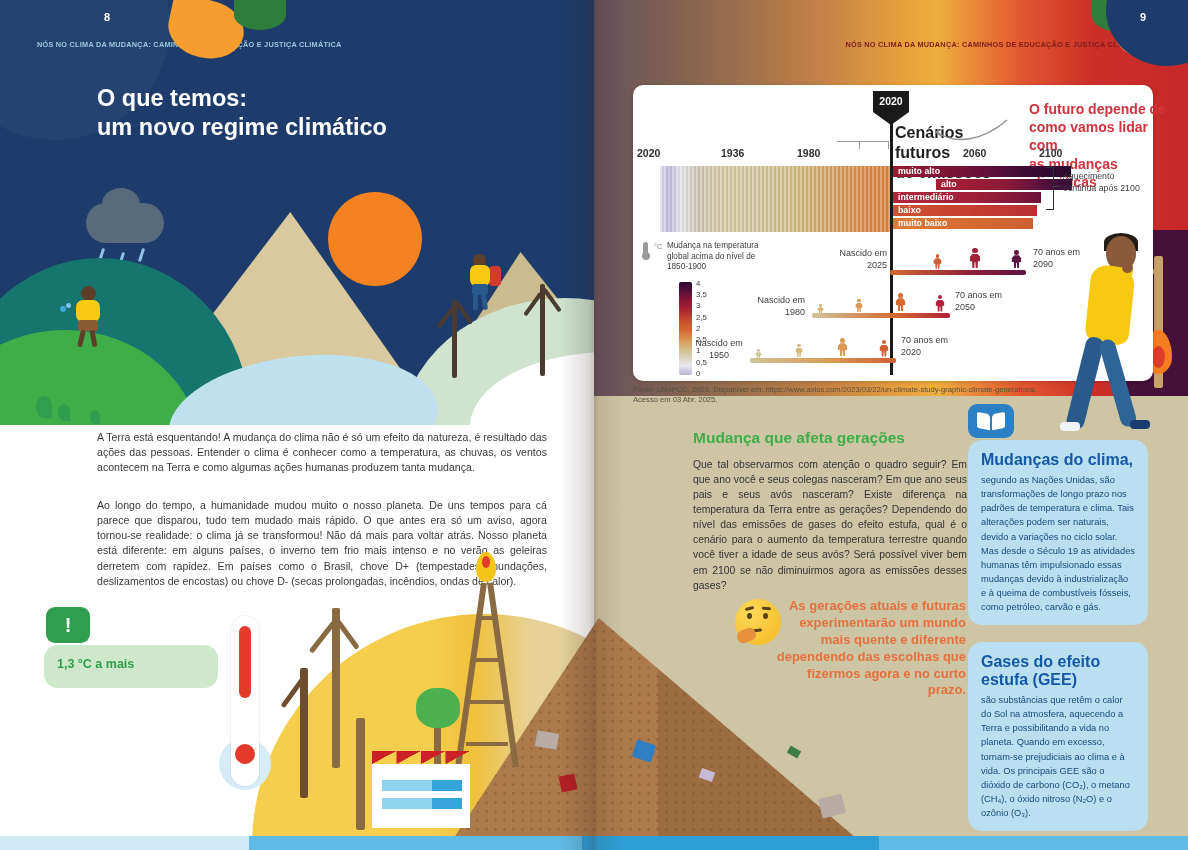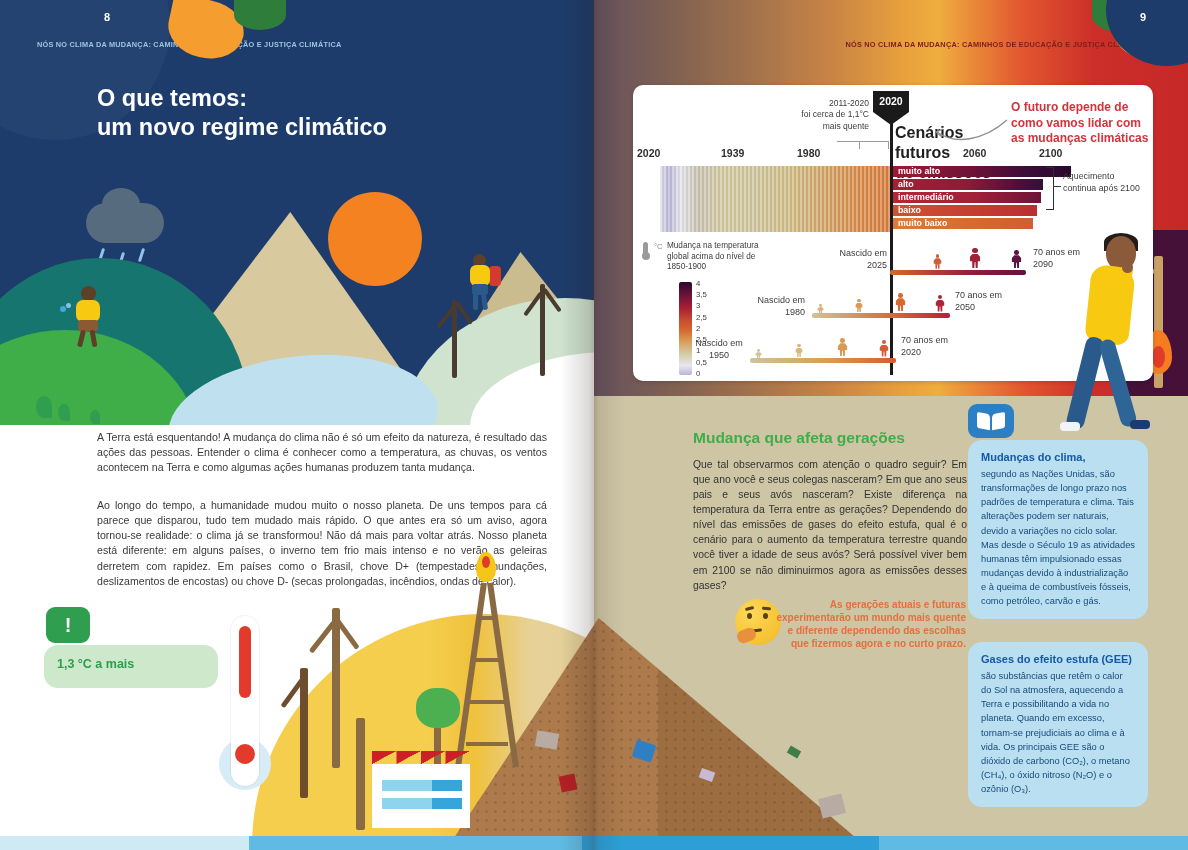--- a/index.html
+++ b/index.html
@@ -50,21 +50,21 @@
   .tanbg{left:594px;top:0;width:594px;height:850px;background:#cdc5a4;z-index:0;}
   .band{left:594px;top:0;width:594px;height:396px;background:linear-gradient(90deg,#66525f 0%,#7d5f52 12%,#a0714c 26%,#c98445 40%,#e8a03c 52%,#efad3f 58%,#e2572f 72%,#cc2f29 84%,#c62828 100%);z-index:1;}
   .ppatch{left:1126px;top:230px;width:62px;height:166px;background:#451138;border-radius:18px 0 0 0;z-index:9;}
   
   .card{left:633px;top:85px;width:520px;height:296px;background:#fff;border-radius:10px;z-index:10;box-shadow:0 1px 4px rgba(0,0,0,.18);}
   .card .abs{position:absolute;}
   .pin{left:240px;top:6px;width:36px;height:34px;background:#1a1a1a;color:#fff;font-size:10.5px;font-weight:bold;text-align:center;padding-top:4px;box-sizing:border-box;clip-path:polygon(0 0,100% 0,100% 62%,50% 100%,0 62%);}
   .vline{left:257px;top:38px;width:2.5px;height:252px;background:#1a1a1a;}
   .npast{left:118px;top:13px;width:118px;font-size:8.5px;line-height:1.35;color:#3c3c3c;text-align:right;}
   .sctitle{left:262px;top:38px;width:112px;font-size:16px;font-weight:bold;line-height:1.25;color:#1f1f1f;}
-  .nfut{left:378px;top:15px;width:138px;font-size:12px;font-weight:bold;line-height:1.3;color:#d2333c;}
+  .nfut{left:396px;top:15px;width:138px;font-size:14px;font-weight:bold;line-height:1.3;color:#d2333c;}
   .ax{top:62px;width:40px;font-size:10.5px;font-weight:bold;color:#2f2f2f;}
   .stripes{left:27px;top:81px;width:230px;height:66px;background:
      repeating-linear-gradient(90deg,rgba(255,255,255,.28) 0 2px,rgba(0,0,0,.04) 2px 4px),
      linear-gradient(90deg,#dedeed 0%,#b9b4d8 4%,#e4e4ea 9%,#c9c2b2 16%,#d2c89e 28%,#cfc49a 42%,#d0bd85 56%,#d2a363 72%,#d88a48 86%,#d97c3c 100%);}
   .scen{left:260px;height:11.2px;color:#fff;font-size:8.8px;font-weight:bold;line-height:11.2px;padding-left:5px;box-sizing:border-box;white-space:nowrap;}
   .sc0{background:linear-gradient(90deg,#9c1c31 0%,#6d1238 45%,#3c0c38 75%,#2a0830 100%);}
   .sc1{background:linear-gradient(90deg,#a81f33 0%,#8e1a38 50%,#4a0e3a 85%,#331038 100%);}
   .sc2{background:linear-gradient(90deg,#b2273a 0%,#a02138 55%,#6d1339 100%);}
   .sc3{background:linear-gradient(90deg,#cf5231 0%,#c53c30 60%,#b92f33 100%);}
   .sc4{background:linear-gradient(90deg,#dd7b3a 0%,#d5692f 60%,#cf5e33 100%);}
@@ -81,39 +81,39 @@
   .gb0{background:linear-gradient(90deg,#d5692f,#8e1f3a 60%,#5e1440);}
   .gb1{background:linear-gradient(90deg,#cfc49a,#d5692f 60%,#b3203a);}
   .gb2{background:linear-gradient(90deg,#cfc49a,#d99a55 55%,#cf5e33);}
   .person{position:absolute;}
   .person::before{content:"";display:block;width:42%;aspect-ratio:1/1;border-radius:50%;background:currentColor;margin:0 auto 5%;}
   .person::after{content:"";display:block;width:100%;height:66%;background:currentColor;clip-path:polygon(30% 0,70% 0,92% 22%,92% 52%,74% 52%,72% 100%,56% 100%,53% 58%,47% 58%,44% 100%,28% 100%,26% 52%,8% 52%,8% 22%);}
   .fonte{left:633px;top:385px;width:522px;font-size:7.6px;line-height:1.35;color:#55503e;z-index:11;}
   
   .sechead{left:693px;top:429px;font-size:15.5px;font-weight:bold;color:#3fae49;z-index:11;}
   .secbody{left:693px;top:457px;width:274px;font-size:10.4px;line-height:1.45;color:#333;text-align:justify;z-index:11;}
-  .quote{left:772px;top:598px;width:194px;font-size:10px;font-weight:bold;line-height:1.3;color:#e4703d;text-align:right;z-index:11;}
+  .quote{left:772px;top:598px;width:194px;font-size:13px;font-weight:bold;line-height:1.3;color:#e4703d;text-align:right;z-index:11;}
   .emoji{left:735px;top:599px;width:46px;height:46px;border-radius:50%;background:radial-gradient(circle at 35% 30%,#fcd95b,#f3b81f);z-index:11;}
   .emoji .eye{position:absolute;top:14px;width:5px;height:6px;background:#5a4216;border-radius:50%;}
   .emoji .brow{position:absolute;top:8px;width:9px;height:2.5px;background:#5a4216;border-radius:2px;}
   .emoji .mouth{position:absolute;left:16px;top:30px;width:11px;height:3px;background:#5a4216;border-radius:2px;transform:rotate(-8deg);}
   .emoji .hand{position:absolute;left:2px;top:30px;width:19px;height:13px;background:#e8913c;border-radius:6px;transform:rotate(-22deg);}
   .tab{position:absolute;border-radius:9px;z-index:12;}
   .greenTab{left:46px;top:607px;width:44px;height:36px;background:#2f9e4f;color:#fff;font-size:20px;font-weight:bold;text-align:center;line-height:36px;}
   .blueTab{left:968px;top:404px;width:46px;height:34px;background:#2b7fc4;}
   .book{position:absolute;left:9px;top:7px;width:28px;height:19px;}
   .book i{position:absolute;top:2px;width:13px;height:16px;background:#fff;border-radius:2px 4px 0 2px;}
   .book i.r{left:15px;transform:skewY(-10deg);border-radius:4px 2px 2px 0;}
   .book i.l{left:0;transform:skewY(10deg);}
   .infobox{position:absolute;border-radius:14px;z-index:11;box-sizing:border-box;}
   .gbox{left:44px;top:645px;width:174px;background:#cde8cb;padding:12px 13px;}
   .gbox h4{margin:0 0 5px;font-size:12.5px;color:#2f9e4a;}
   .gbox p{margin:0;font-size:9.4px;line-height:1.5;color:#1d3c6b;}
   .bbox{width:180px;background:#b9dff0;padding:11px 13px;}
-  .bbox h4{margin:0 0 4px;font-size:11px;color:#1558a8;}
+  .bbox h4{margin:0 0 4px;font-size:16px;color:#1558a8;}
   .bbox p{margin:0;font-size:9.3px;line-height:1.52;color:#17497c;}
   
   .man{left:1048px;top:236px;width:122px;height:198px;z-index:12;}
   .man div{position:absolute;}
   
   .fold{left:560px;top:0;width:64px;height:850px;background:linear-gradient(90deg,rgba(40,25,20,0) 0%,rgba(40,25,20,.16) 45%,rgba(60,35,25,.26) 52%,rgba(40,25,20,.10) 60%,rgba(40,25,20,0) 100%);z-index:20;pointer-events:none;}
   .water{left:0;top:836px;width:1188px;height:14px;background:linear-gradient(90deg,#cfe9f5 0 21%,#5fbbe4 21% 49%,#2d9fd6 49% 74%,#5fbbe4 74% 100%);z-index:16;}
   .petal{position:absolute;z-index:7;}
 </style>
 </head>
@@ -239,48 +239,43 @@
     <div style="left:74px;top:26px;width:11px;height:11px;border-radius:50%;background:#8a5a3b;"></div>
     <div style="left:28px;top:100px;width:18px;height:94px;border-radius:8px;background:#2a5a8c;transform:rotate(14deg);"></div>
     <div style="left:62px;top:102px;width:16px;height:90px;border-radius:8px;background:#2f6496;transform:rotate(-16deg);"></div>
     <div style="left:12px;top:186px;width:20px;height:9px;border-radius:4px;background:#f0f3f7;"></div>
     <div style="left:82px;top:184px;width:20px;height:9px;border-radius:4px;background:#1a3c6e;"></div>
   </div>
 
   <div class="abs card">
     <div class="abs pin">2020</div>
     <div class="abs vline"></div>
-    <div class="abs npast">
-      <div>2011-2020</div>
-      <div>foi cerca de 1,1°C</div>
-      <div>mais quente</div>
-    </div>
     <div class="abs" style="left:204px;top:47px;width:30px;height:9px;border-bottom:1px solid #9a9a9a;"></div>
     <div class="abs" style="left:226px;top:56px;width:28px;height:7px;border:1px solid #9a9a9a;border-bottom:none;"></div>
     <div class="abs sctitle">
       <div>Cenários futuros</div>
       <div>de emissões</div>
     </div>
     <div class="abs nfut">
       <div>O futuro depende de</div>
       <div>como vamos lidar com</div>
       <div>as mudanças climáticas</div>
     </div>
     <svg class="abs" style="left:300px;top:32px;" width="76" height="28" viewBox="0 0 76 28">
       <path d="M74 3 C 50 24, 22 28, 4 15" stroke="#8f8f8f" stroke-width="1.3" fill="none"></path>
       <path d="M10 12 L3 15 L9 20" stroke="#8f8f8f" stroke-width="1.3" fill="none"></path>
     </svg>
     <span class="abs ax" style="left:4px;">2020</span>
-    <span class="abs ax" style="left:88px;">1939</span>
+    <span class="abs ax" style="left:88px;">1936</span>
     <span class="abs ax" style="left:164px;">1980</span>
     <span class="abs ax" style="left:330px;">2060</span>
     <span class="abs ax" style="left:406px;">2100</span>
     <div class="abs stripes"></div>
     <div class="abs scen sc0" style="top:81px;width:178px;">muito alto</div>
-    <div class="abs scen sc1" style="top:94px;width:150px;">alto</div>
+    <div class="abs scen sc1" style="top:94px;width:136px;margin-left:43px;">alto</div>
     <div class="abs scen sc2" style="top:107px;width:148px;">intermediário</div>
     <div class="abs scen sc3" style="top:120px;width:144px;">baixo</div>
     <div class="abs scen sc4" style="top:133px;width:140px;">muito baixo</div>
     <div class="abs brack"></div>
     <div class="abs" style="left:420px;top:101px;width:8px;border-top:1px solid #3c3c3c;"></div>
     <div class="abs wnote">Aquecimento continua após 2100</div>
     <div class="abs ticon"></div>
     <span class="abs lunit">°C</span>
     <div class="abs lgl">Mudança na temperatura global acima do nível de 1850-1900</div>
     <div class="abs scale"></div>
@@ -311,20 +306,24 @@
 
     <div class="abs genlab" style="left:57px;top:253px;width:58px;text-align:center;">Nascido em 1950</div>
     <div class="abs genbar gb2" style="left:117px;top:273px;width:146px;"></div>
     <span class="person" style="left:122px;top:264px;width:7px;height:9px;color:#cfc49a;"></span>
     <span class="person" style="left:162px;top:259px;width:8px;height:14px;color:#d9b87a;"></span>
     <span class="person" style="left:204px;top:253px;width:11px;height:20px;color:#d99a55;"></span>
     <span class="person" style="left:246px;top:255px;width:10px;height:18px;color:#cf5e33;"></span>
     <div class="abs genlab" style="left:268px;top:250px;width:50px;">70 anos em 2020</div>
   </div>
 
+  <div class="abs fonte">
+    <div>Fonte: UN/IPCC, 2023. Disponível em: https://www.axios.com/2023/03/22/un-climate-study-graphic-climate-generations.</div>
+    <div>Acesso em 03 Abr. 2025.</div>
+  </div>
 
   <div class="abs sechead">Mudança que afeta gerações</div>
   <p class="abs secbody" style="margin:0;">Que tal observarmos com atenção o quadro seguir? Em que ano você e seus colegas nasceram? Em que ano seus pais e seus avós nasceram? Existe diferença na temperatura da Terra entre as gerações? Dependendo do nível das emissões de gases do efeito estufa, qual é o cenário para o aumento da temperatura terrestre quando você tiver a idade de seus avós? Será possível viver bem em 2100 se não diminuirmos agora as emissões desses gases?</p>
 
   <div class="abs emoji">
     <span class="eye" style="left:12px;"></span>
     <span class="eye" style="left:28px;"></span>
     <span class="brow" style="left:10px;transform:rotate(-14deg);"></span>
     <span class="brow" style="left:27px;transform:rotate(6deg);"></span>
     <span class="mouth"></span>

